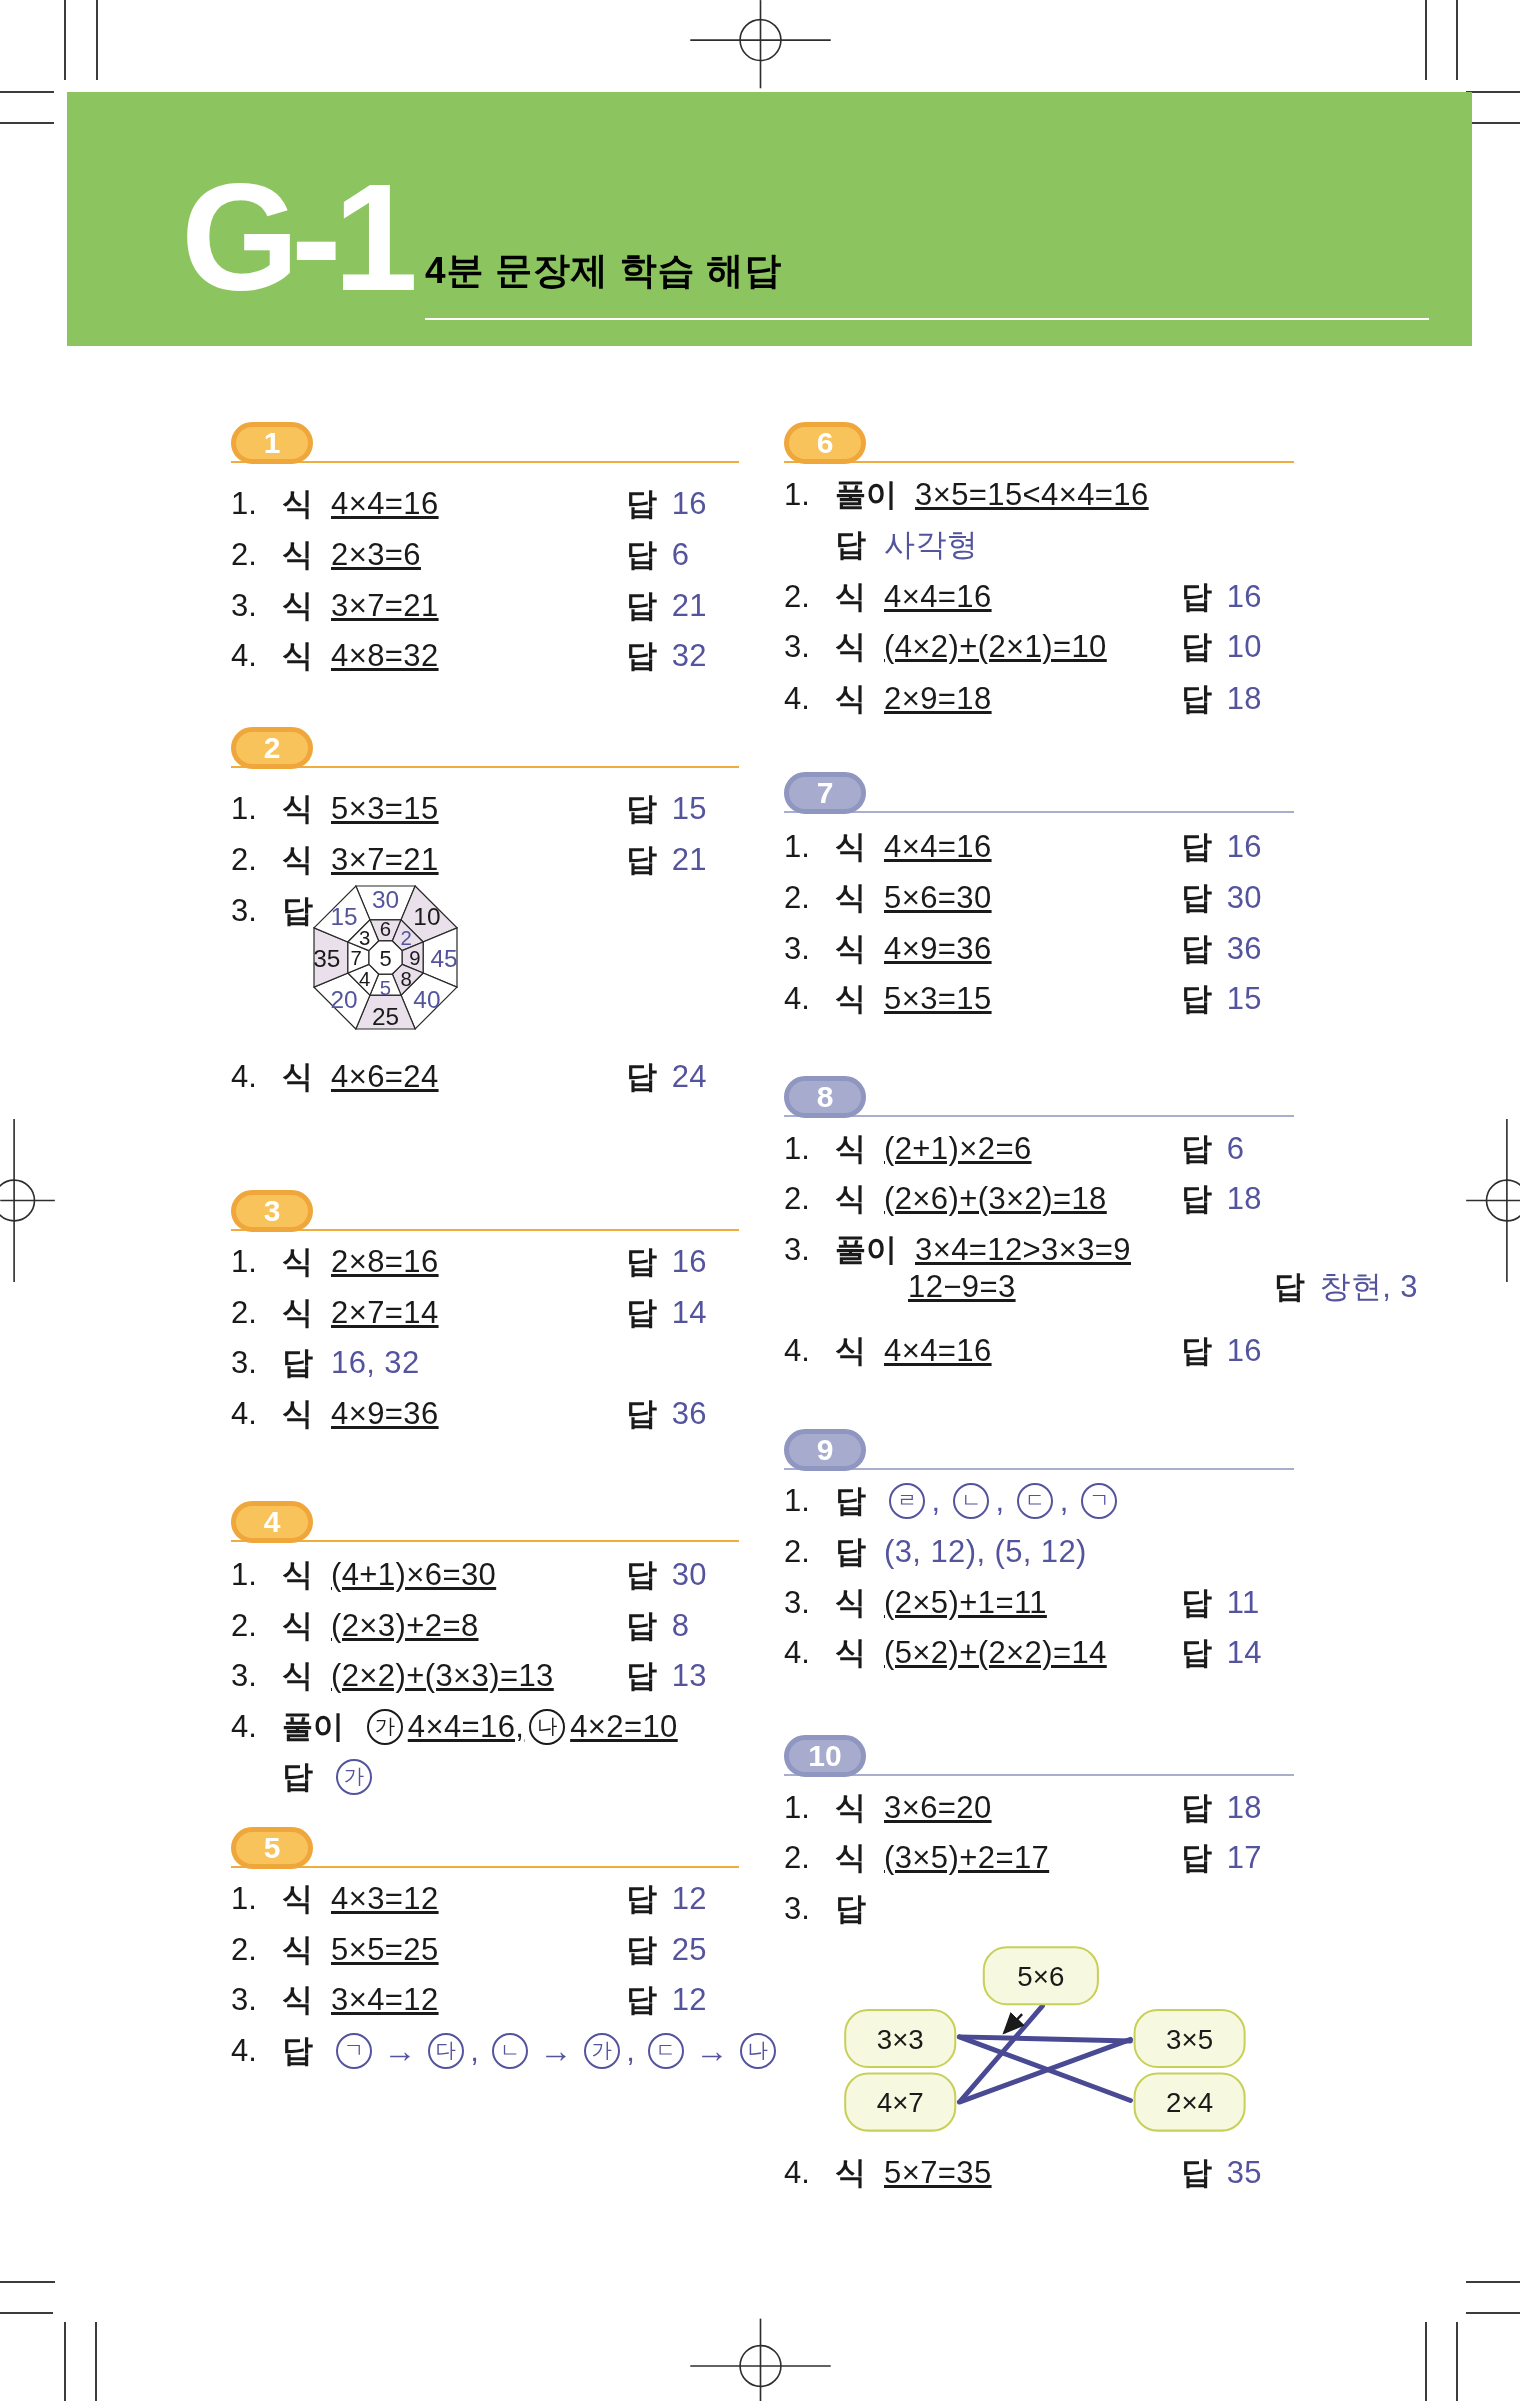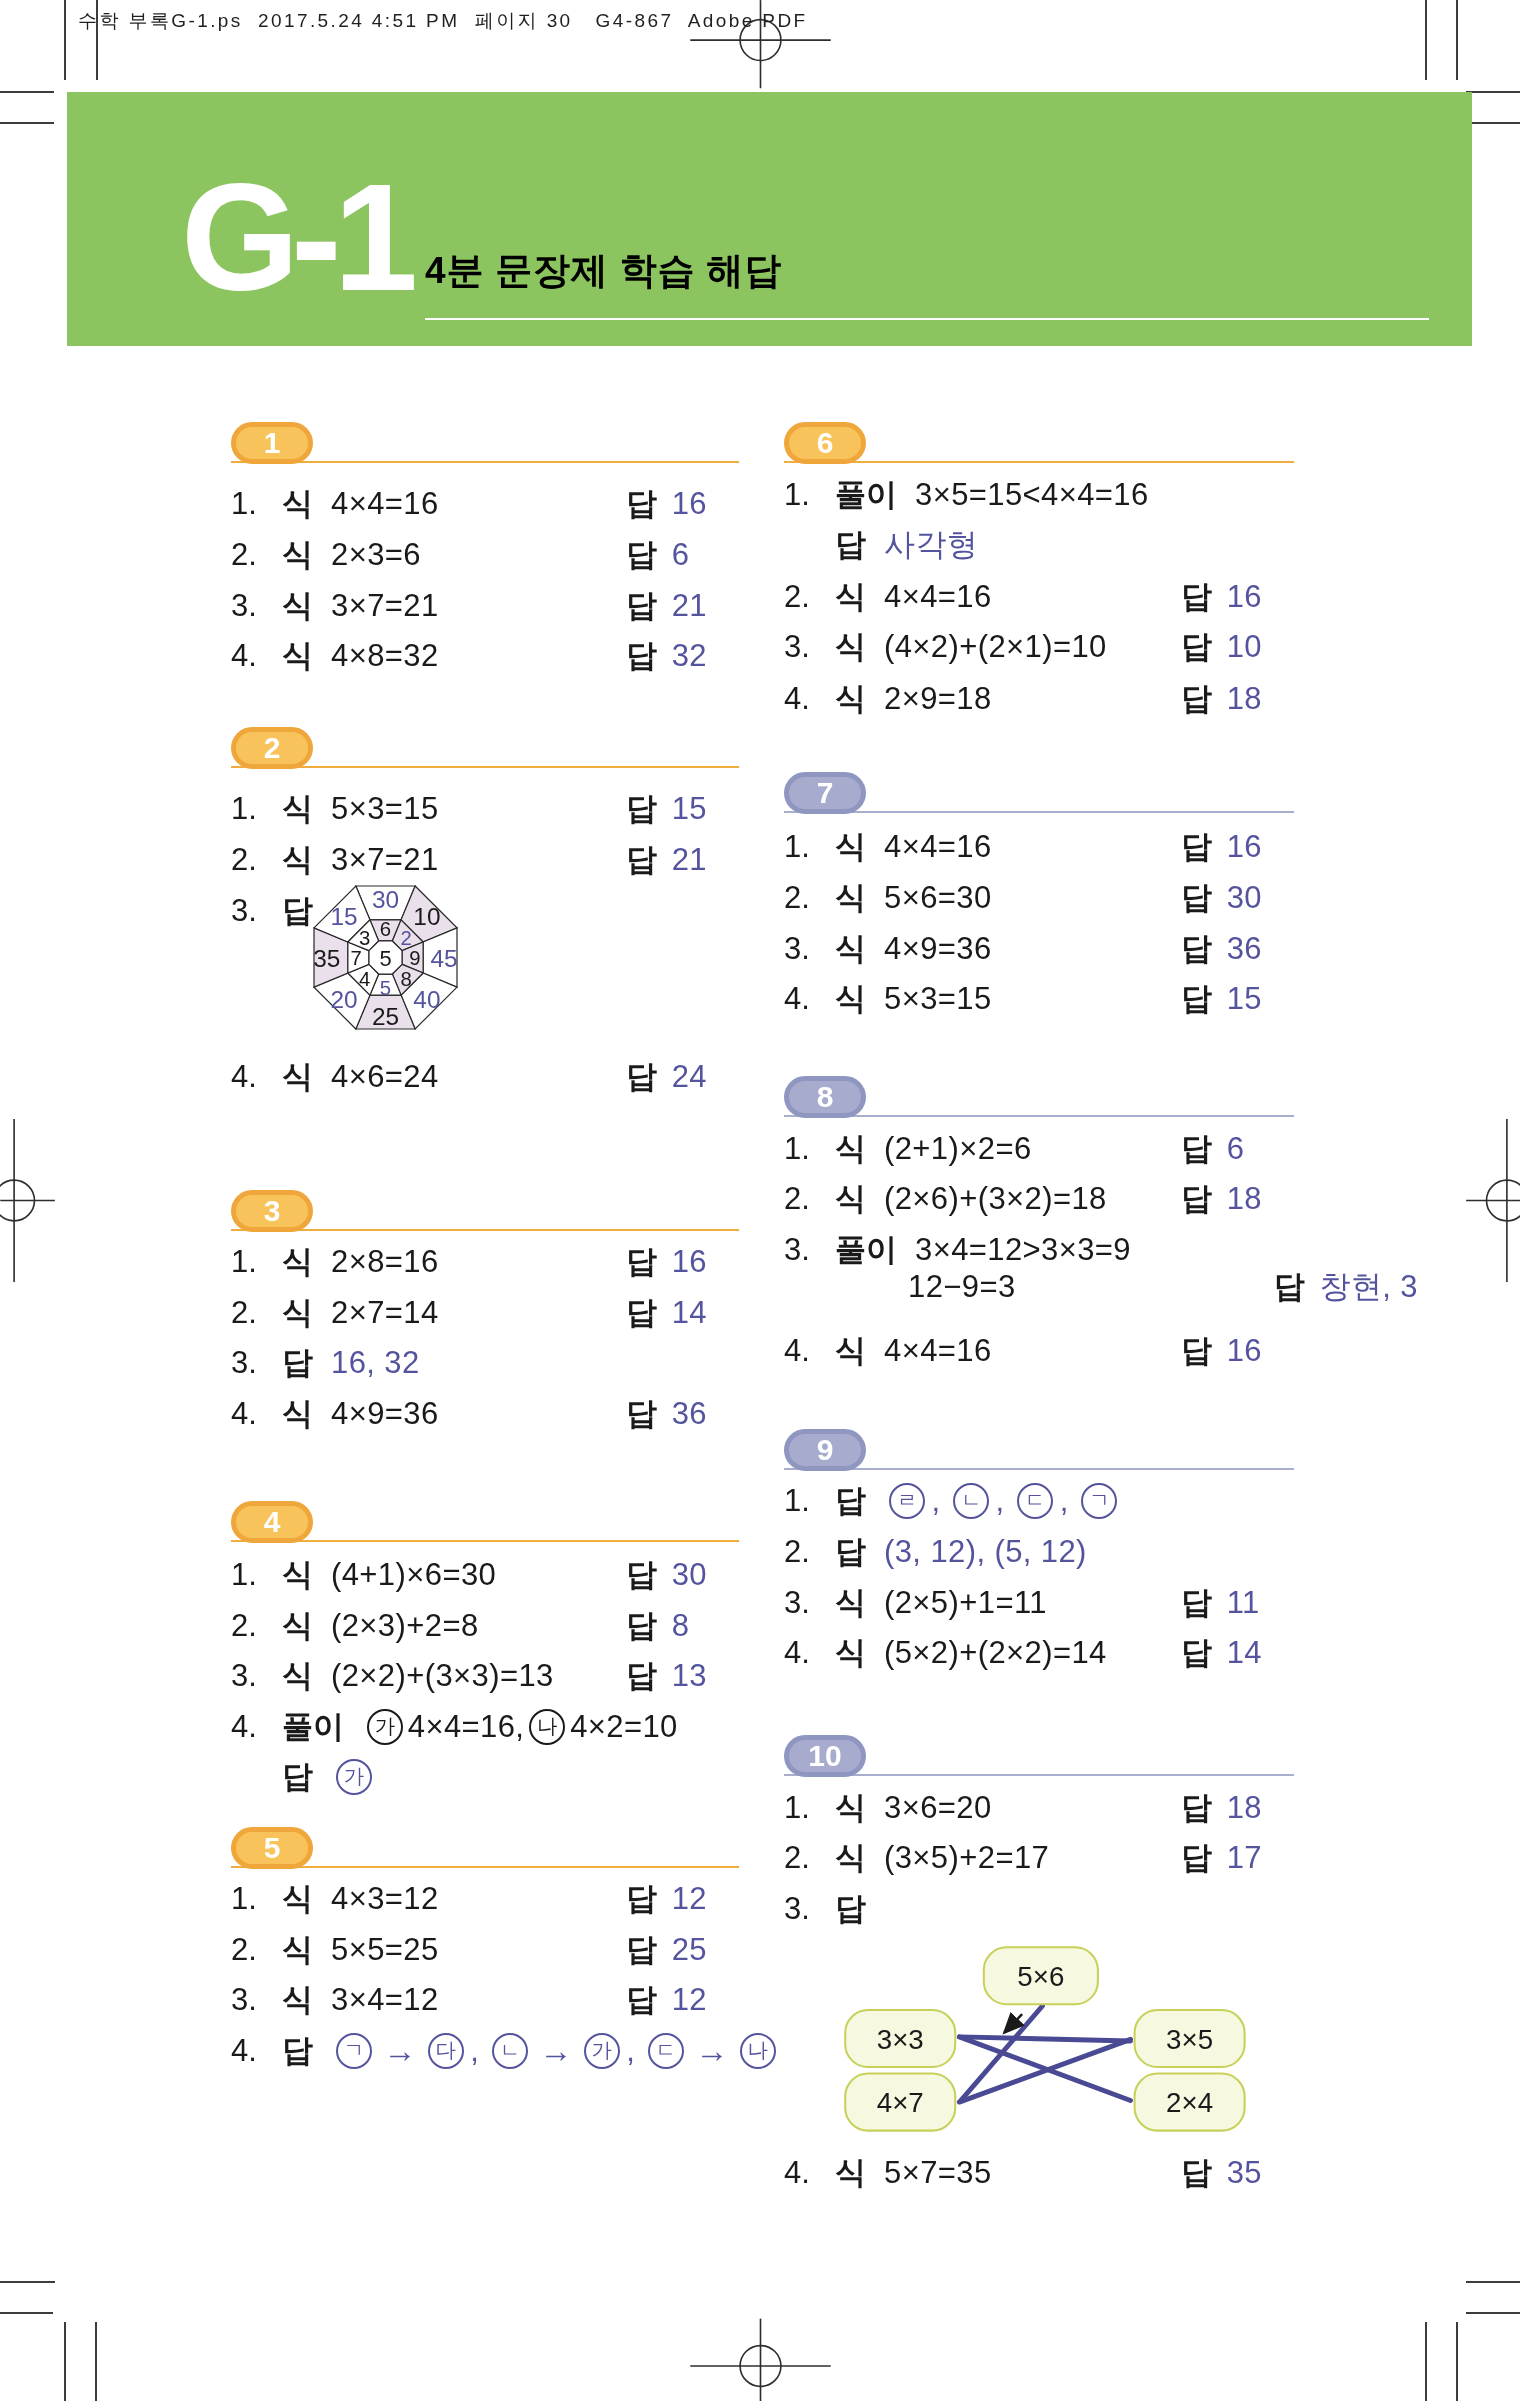--- a/index.html
+++ b/index.html
@@ -19,21 +19,21 @@
   .subrule{position:absolute;left:358px;top:226px;width:1004px;height:2.4px;background:#ffffff;}
   
   .col{position:absolute;top:0;height:100%;}
   .pill{position:absolute;width:82px;height:42px;box-sizing:border-box;border-radius:21px;
         border:5.7px solid var(--pb);background:var(--pf);display:flex;align-items:center;justify-content:center;
         color:#fff;font-weight:bold;font-size:30px;z-index:2;}
   .rule{position:absolute;left:0;height:2.4px;z-index:1;}
   .row{position:absolute;left:0;display:flex;align-items:center;height:51px;font-size:31px;white-space:nowrap;}
   .no{width:51px;flex:none;}
   .lbl{font-weight:bold;margin-right:18px;flex:none;}
-  .txt{letter-spacing:0.4px;}
+  .txt{letter-spacing:0.4px;text-decoration:underline;}
   .ansv{color:var(--ans,#54549E);letter-spacing:0.4px;}
   .sep{color:var(--ans,#54549E);margin:0 8.2px 0 1.6px;}
   .agroup{margin-left:auto;display:flex;align-items:center;gap:14.7px;flex:none;}
   .agroup.fixed{width:113px;}
   .circ{display:inline-flex;width:36px;height:36px;box-sizing:border-box;border:2px solid #1a1a1a;
         border-radius:50%;align-items:center;justify-content:center;font-size:20.4px;margin:0 4.9px;flex:none;line-height:1;}
   .circ.p{border-color:var(--ans,#54549E);color:var(--ans,#54549E);}
   .arrowp{color:var(--ans,#54549E);margin:0 6.5px;font-size:33px;}
   svg text{font-family:"Liberation Sans","DejaVu Sans",sans-serif;}
 </style>
@@ -75,21 +75,20 @@
     <circle cx="83" cy="100" r="25" fill="none" stroke="#2e2e2e" stroke-width="2"></circle>
     <line x1="83" y1="0" x2="83" y2="200" stroke="#2e2e2e" stroke-width="2"></line>
     <line x1="33" y1="100" x2="100" y2="100" stroke="#2e2e2e" stroke-width="2"></line>
   </svg>
   <svg class="regmark" style="left:687px;top:2312px" width="147" height="90" viewBox="0 0 180 110">
     <circle cx="90" cy="66" r="25" fill="none" stroke="#2e2e2e" stroke-width="2"></circle>
     <line x1="90" y1="8" x2="90" y2="110" stroke="#2e2e2e" stroke-width="2"></line>
     <line x1="4" y1="66" x2="176" y2="66" stroke="#2e2e2e" stroke-width="2"></line>
   </svg>
 
-  <div class="printmeta">수학 부록G-1.ps  2017.5.24 4:51 PM  페이지 30   G4-867  Adobe PDF</div>
 
   <div class="banner">
     <div class="logo">G-1</div>
     <div class="subtitle">4분 문장제 학습 해답</div>
     <div class="subrule"></div>
   </div>
 
   <div id="columns">
       <div class="col" style="left: 231px; width: 508px;">
         <div class="rule" style="top: 461px; width: 508px; background: rgb(240, 173, 63);"></div>

